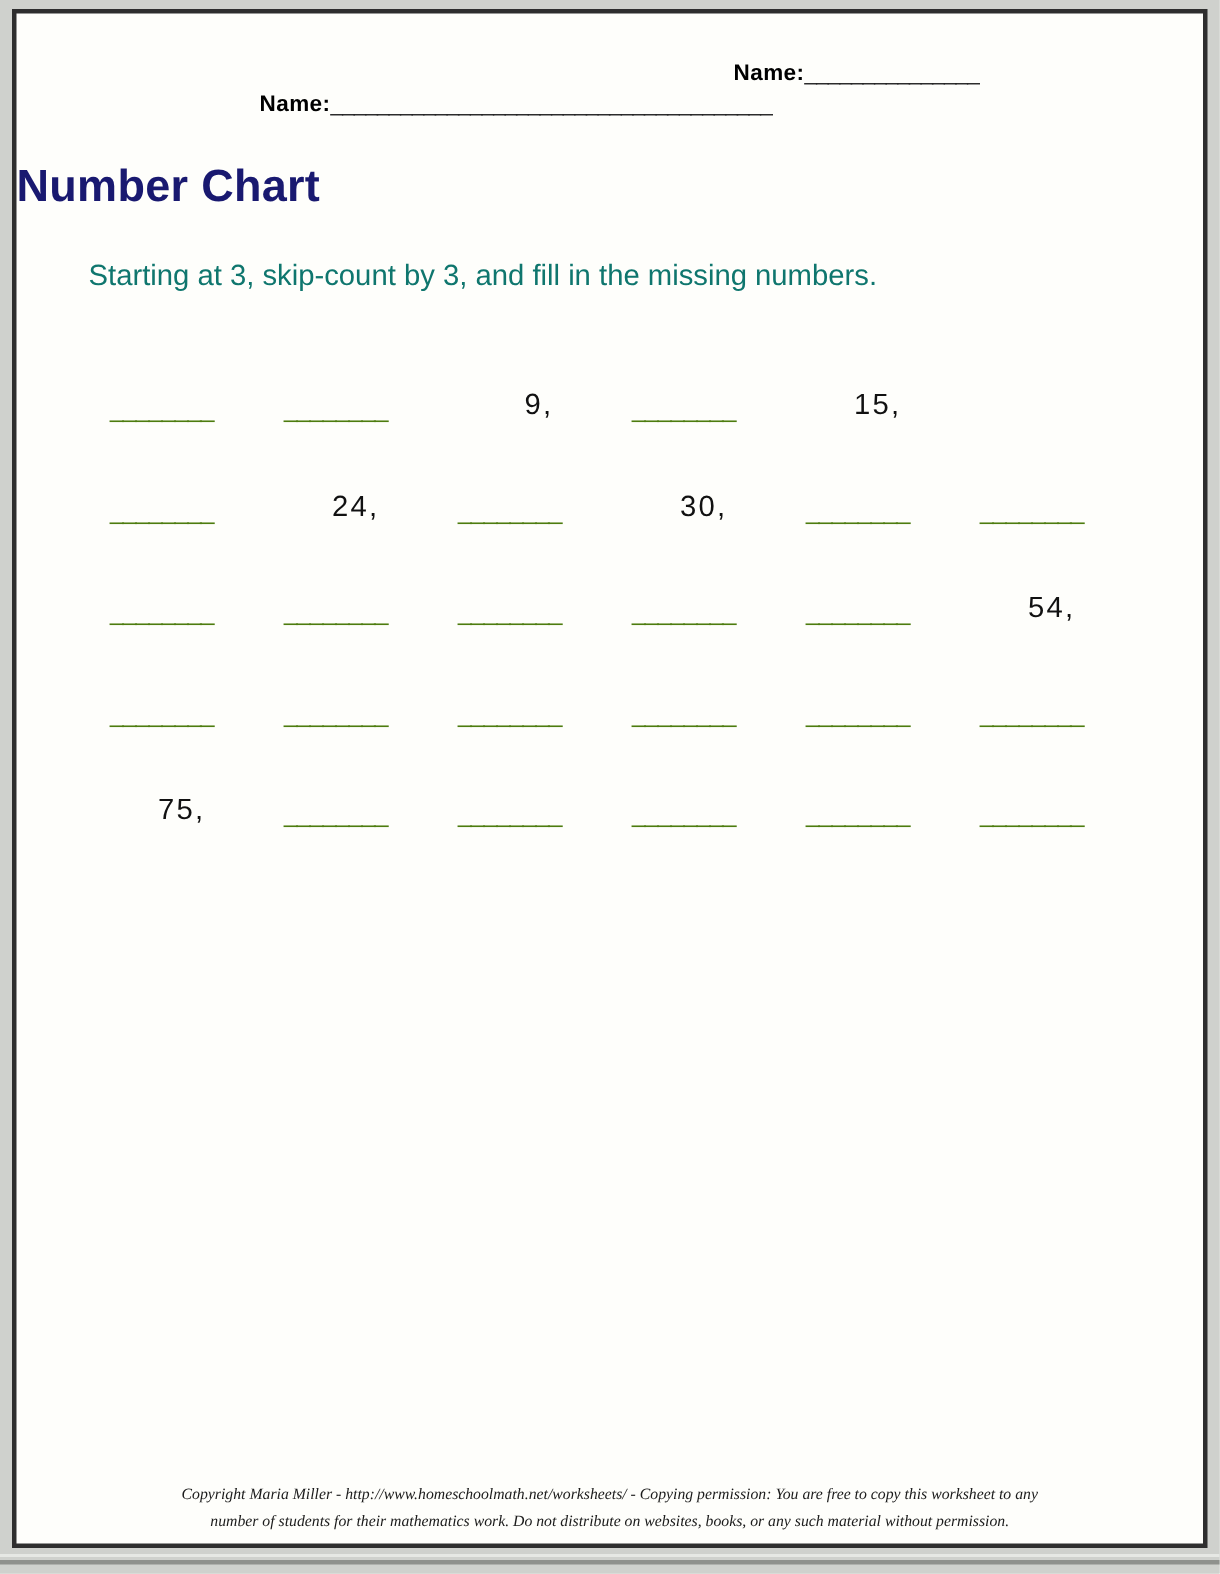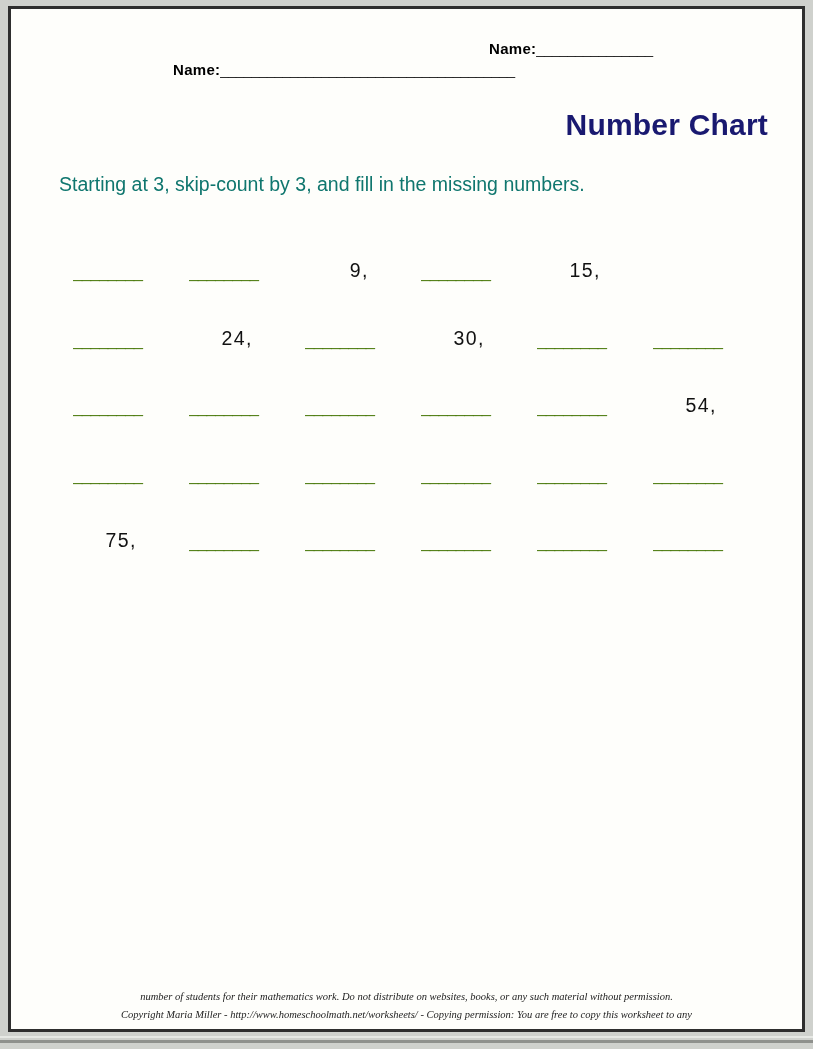--- a/index.html
+++ b/index.html
@@ -98,25 +98,24 @@
     left: 478px;
     top: 0;
   }
 
   
   #title {
     position: absolute;
     top: 99px;
     left: 0;
     width: 729px;
-    text-align: right;
+    text-align: left;
     font-size: 30px;
     font-weight: bold;
     letter-spacing: 0.2px;
-    padding-left: 28px;
   }
 
   
   #instruction {
     position: absolute;
     top: 164px;
     left: 48px;
     font-size: 19.5px;
     color: #0f766e;
     font-weight: normal;
@@ -295,18 +294,18 @@
           <div class="cell" style="left: 464px;">
             <span class="blank">________</span>
           </div>
           <div class="cell" style="left: 580px;">
             <span class="blank">________</span>
           </div>
         </div>
       </div>
 
     <div id="footer">
+      <div>Copyright Maria Miller - http://www.homeschoolmath.net/worksheets/ - Copying permission: You are free to copy this worksheet to any</div>
       <div>number of students for their mathematics work. Do not distribute on websites, books, or any such material without permission.</div>
-      <div>Copyright Maria Miller - http://www.homeschoolmath.net/worksheets/ - Copying permission: You are free to copy this worksheet to any</div>
     </div>
 
   </div>
 </div>
 
 </body></html>

